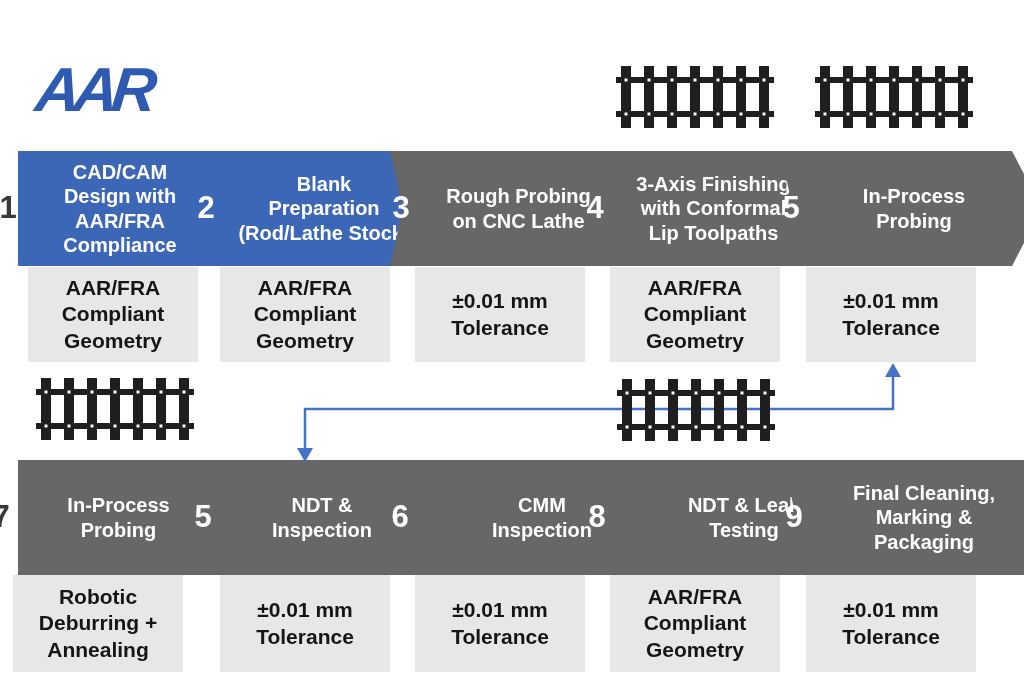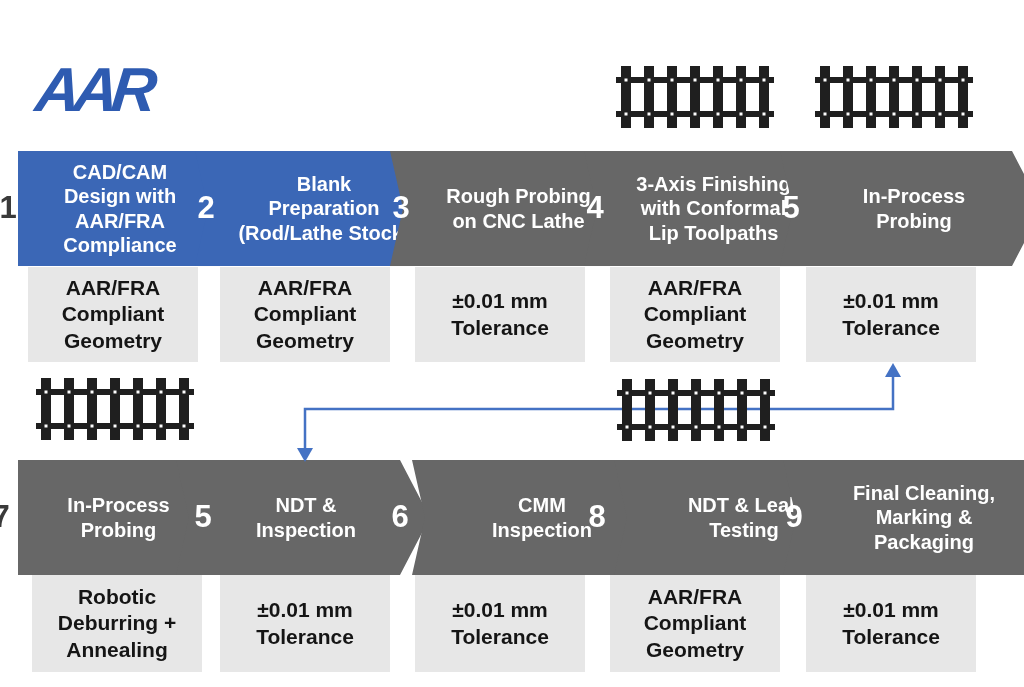--- a/index.html
+++ b/index.html
@@ -166,21 +166,21 @@
   </div>
 <div class="note trow" style="left:806px">
     <div class="note-label">±0.01 mm
 Tolerance</div>
   </div>
 
 <div class="chev brow gray head" style="left:18px;width:181px">
     <div class="chev-label">In-Process
 Probing</div>
   </div>
-<div class="chev brow gray notched" style="left:176px;width:204px">
+<div class="chev brow gray notched" style="left:192px;width:204px">
     <div class="chev-label">NDT &amp;
 Inspection</div>
   </div>
 <div class="chev brow gray notched" style="left:412px;width:204px">
     <div class="chev-label">CMM
 Inspection</div>
   </div>
 <div class="chev brow gray notched" style="left:614px;width:204px">
     <div class="chev-label">NDT &amp; Leak
 Testing</div>
@@ -190,21 +190,21 @@
 Marking &amp;
 Packaging</div>
   </div>
 
 <div class="num brow dark" style="left:-13px">7</div>
 <div class="num brow" style="left:189px">5</div>
 <div class="num brow" style="left:386px">6</div>
 <div class="num brow" style="left:583px">8</div>
 <div class="num brow" style="left:780px">9</div>
 
-<div class="note brow" style="left:32px">
+<div class="note brow" style="left:13px">
     <div class="note-label">Robotic
 Deburring +
 Annealing</div>
   </div>
 <div class="note brow" style="left:220px">
     <div class="note-label">±0.01 mm
 Tolerance</div>
   </div>
 <div class="note brow" style="left:415px">
     <div class="note-label">±0.01 mm

